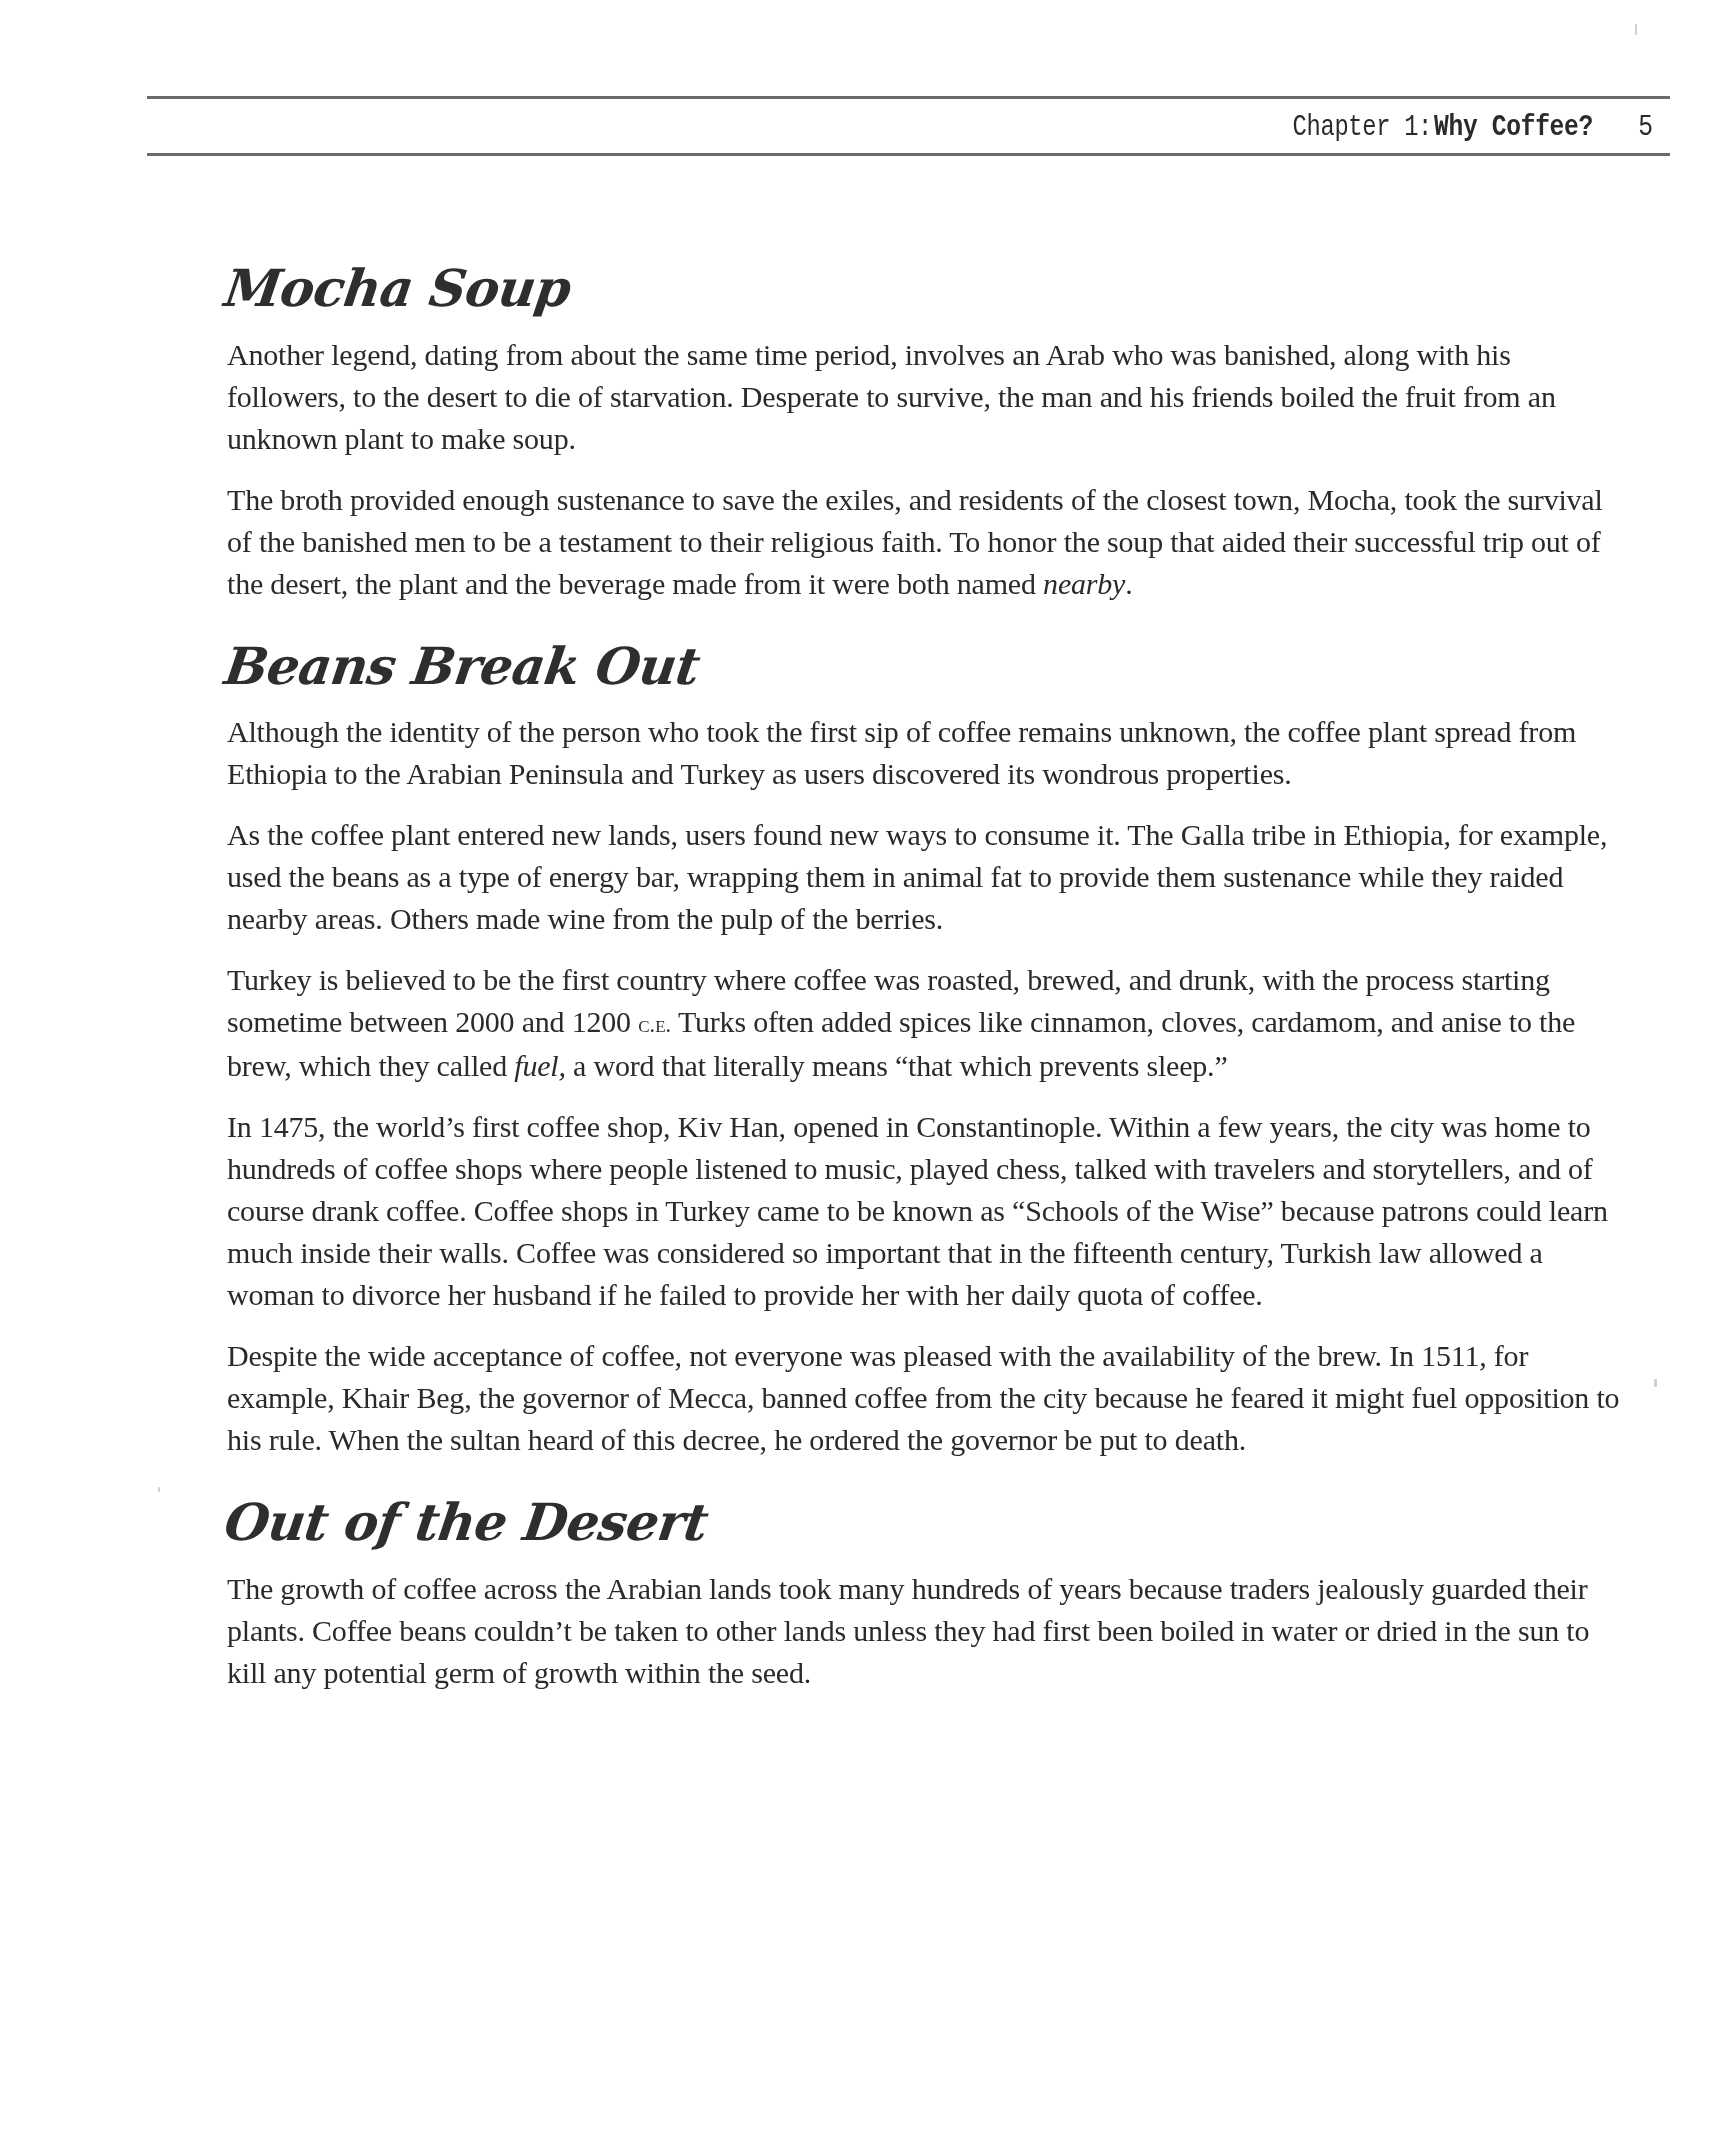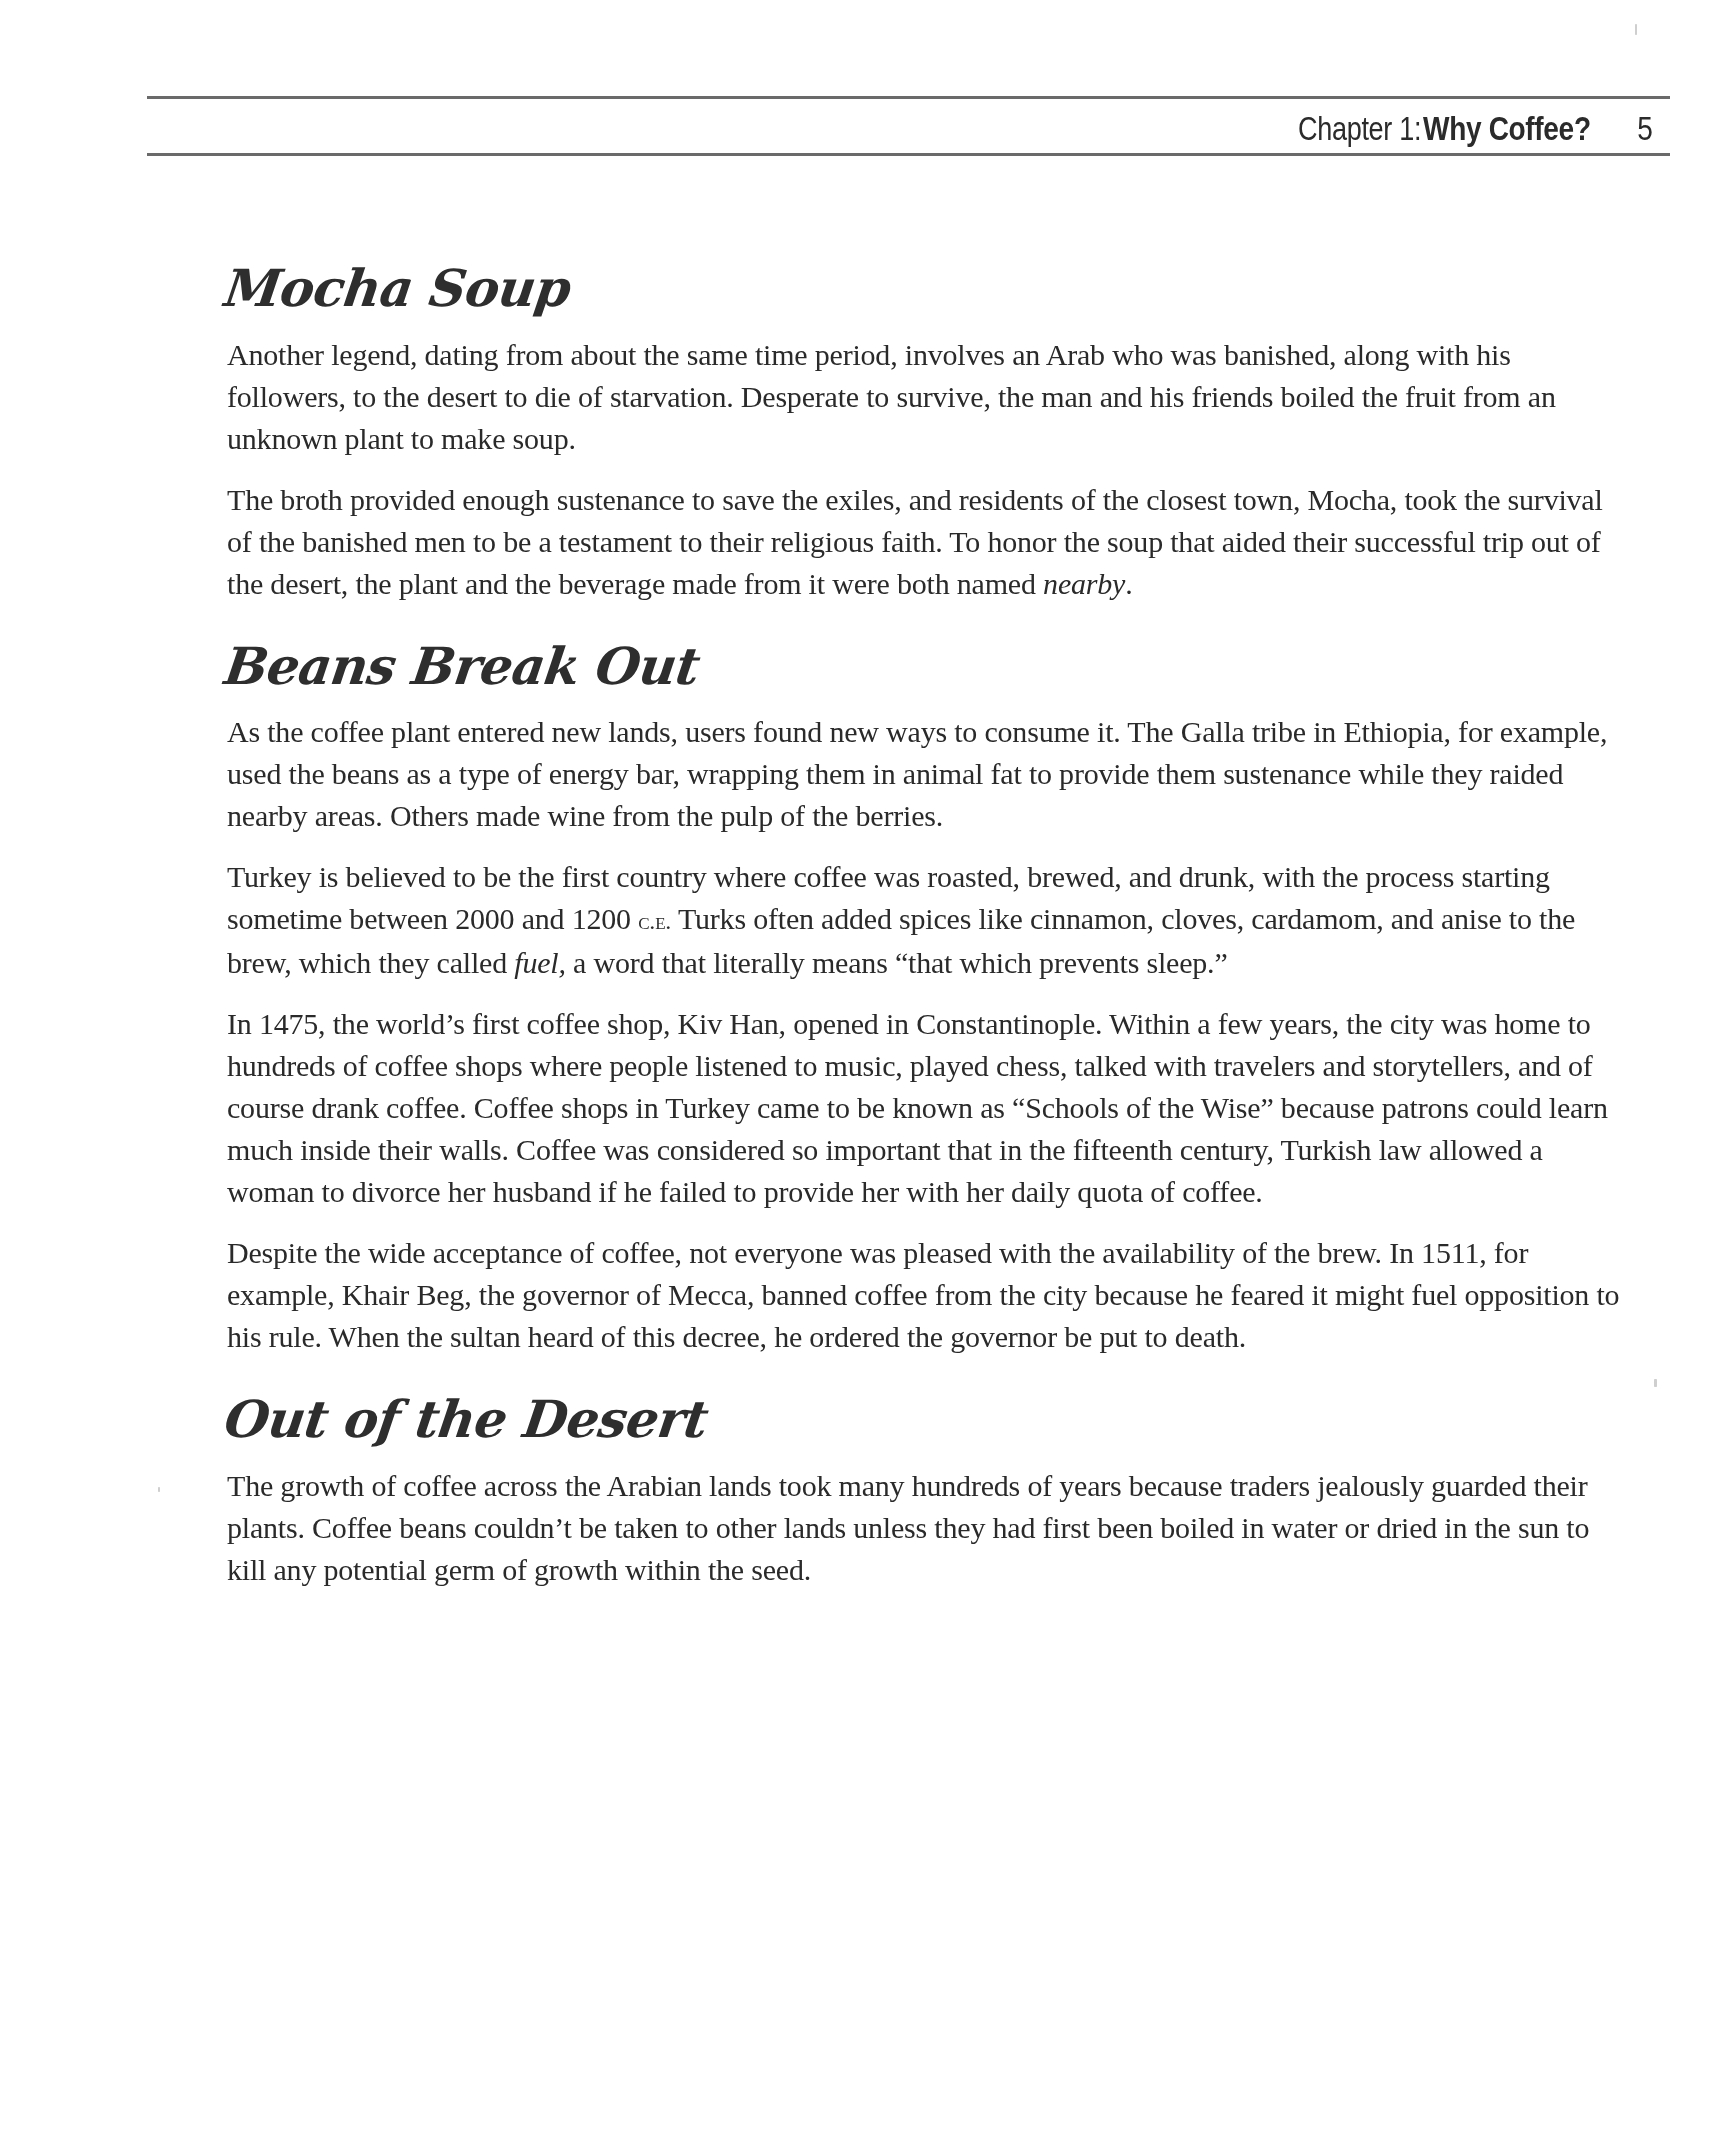--- a/index.html
+++ b/index.html
@@ -24,23 +24,23 @@
     }
     .rule.top { top: 96px; }
     .rule.bottom { top: 153px; }
 
     .running-head {
       position: absolute;
       top: 106px;
       right: 64px;
       height: 42px;
       display: flex;
-      align-items: flex-end;
-      font-family: Liberation Sans, sans-serif;
-      font-size: 33px;
+      align-items: center;
+      font-family: Liberation Mono, monospace;
+      font-size: 29px;
       color: #2b2b2b;
       letter-spacing: -0.4px;
     }
     .running-head .chapter-label {
       font-stretch: condensed;
       transform: scaleX(0.82);
       transform-origin: right center;
       display: inline-block;
     }
     .running-head .chapter-title {
@@ -120,20 +120,23 @@
       <span>Another legend, dating from about the same time period, involves an Arab who was banished, along with his followers, to the desert to die of starvation. Desperate to survive, the man and his friends boiled the fruit from an unknown plant to make soup.</span>
     </p>
     <p class="para">
       <span>The broth provided enough sustenance to save the exiles, and residents of the closest town, Mocha, took the survival of the banished men to be a testament to their religious faith. To honor the soup that aided their successful trip out of the desert, the plant and the beverage made from it were both named </span><em>nearby</em><span>.</span>
     </p>
   </section>
 
   <section>
     <h2 class="section-heading later">Beans Break Out</h2>
     <p class="para">
+      <span>Although the identity of the person who took the first sip of coffee remains unknown, the coffee plant spread from Ethiopia to the Arabian Peninsula and Turkey as users discovered its wondrous properties.</span>
+    </p>
+    <p class="para">
       <span>As the coffee plant entered new lands, users found new ways to consume it. The Galla tribe in Ethiopia, for example, used the beans as a type of energy bar, wrapping them in animal fat to provide them sustenance while they raided nearby areas. Others made wine from the pulp of the berries.</span>
     </p>
     <p class="para">
       <span>Turkey is believed to be the first country where coffee was roasted, brewed, and drunk, with the process starting sometime between 2000 and 1200 </span><span class="smallcaps">c.e.</span><span> Turks often added spices like cinnamon, cloves, cardamom, and anise to the brew, which they called </span><em>fuel,</em><span> a word that literally means “that which prevents sleep.”</span>
     </p>
     <p class="para">
       <span>In 1475, the world’s first coffee shop, Kiv Han, opened in Constantinople. Within a few years, the city was home to hundreds of coffee shops where people listened to music, played chess, talked with travelers and storytellers, and of course drank coffee. Coffee shops in Turkey came to be known as “Schools of the Wise” because patrons could learn much inside their walls. Coffee was considered so important that in the fifteenth century, Turkish law allowed a woman to divorce her husband if he failed to provide her with her daily quota of coffee.</span>
     </p>
     <p class="para">
       <span>Despite the wide acceptance of coffee, not everyone was pleased with the availability of the brew. In 1511, for example, Khair Beg, the governor of Mecca, banned coffee from the city because he feared it might fuel opposition to his rule. When the sultan heard of this decree, he ordered the governor be put to death.</span>

